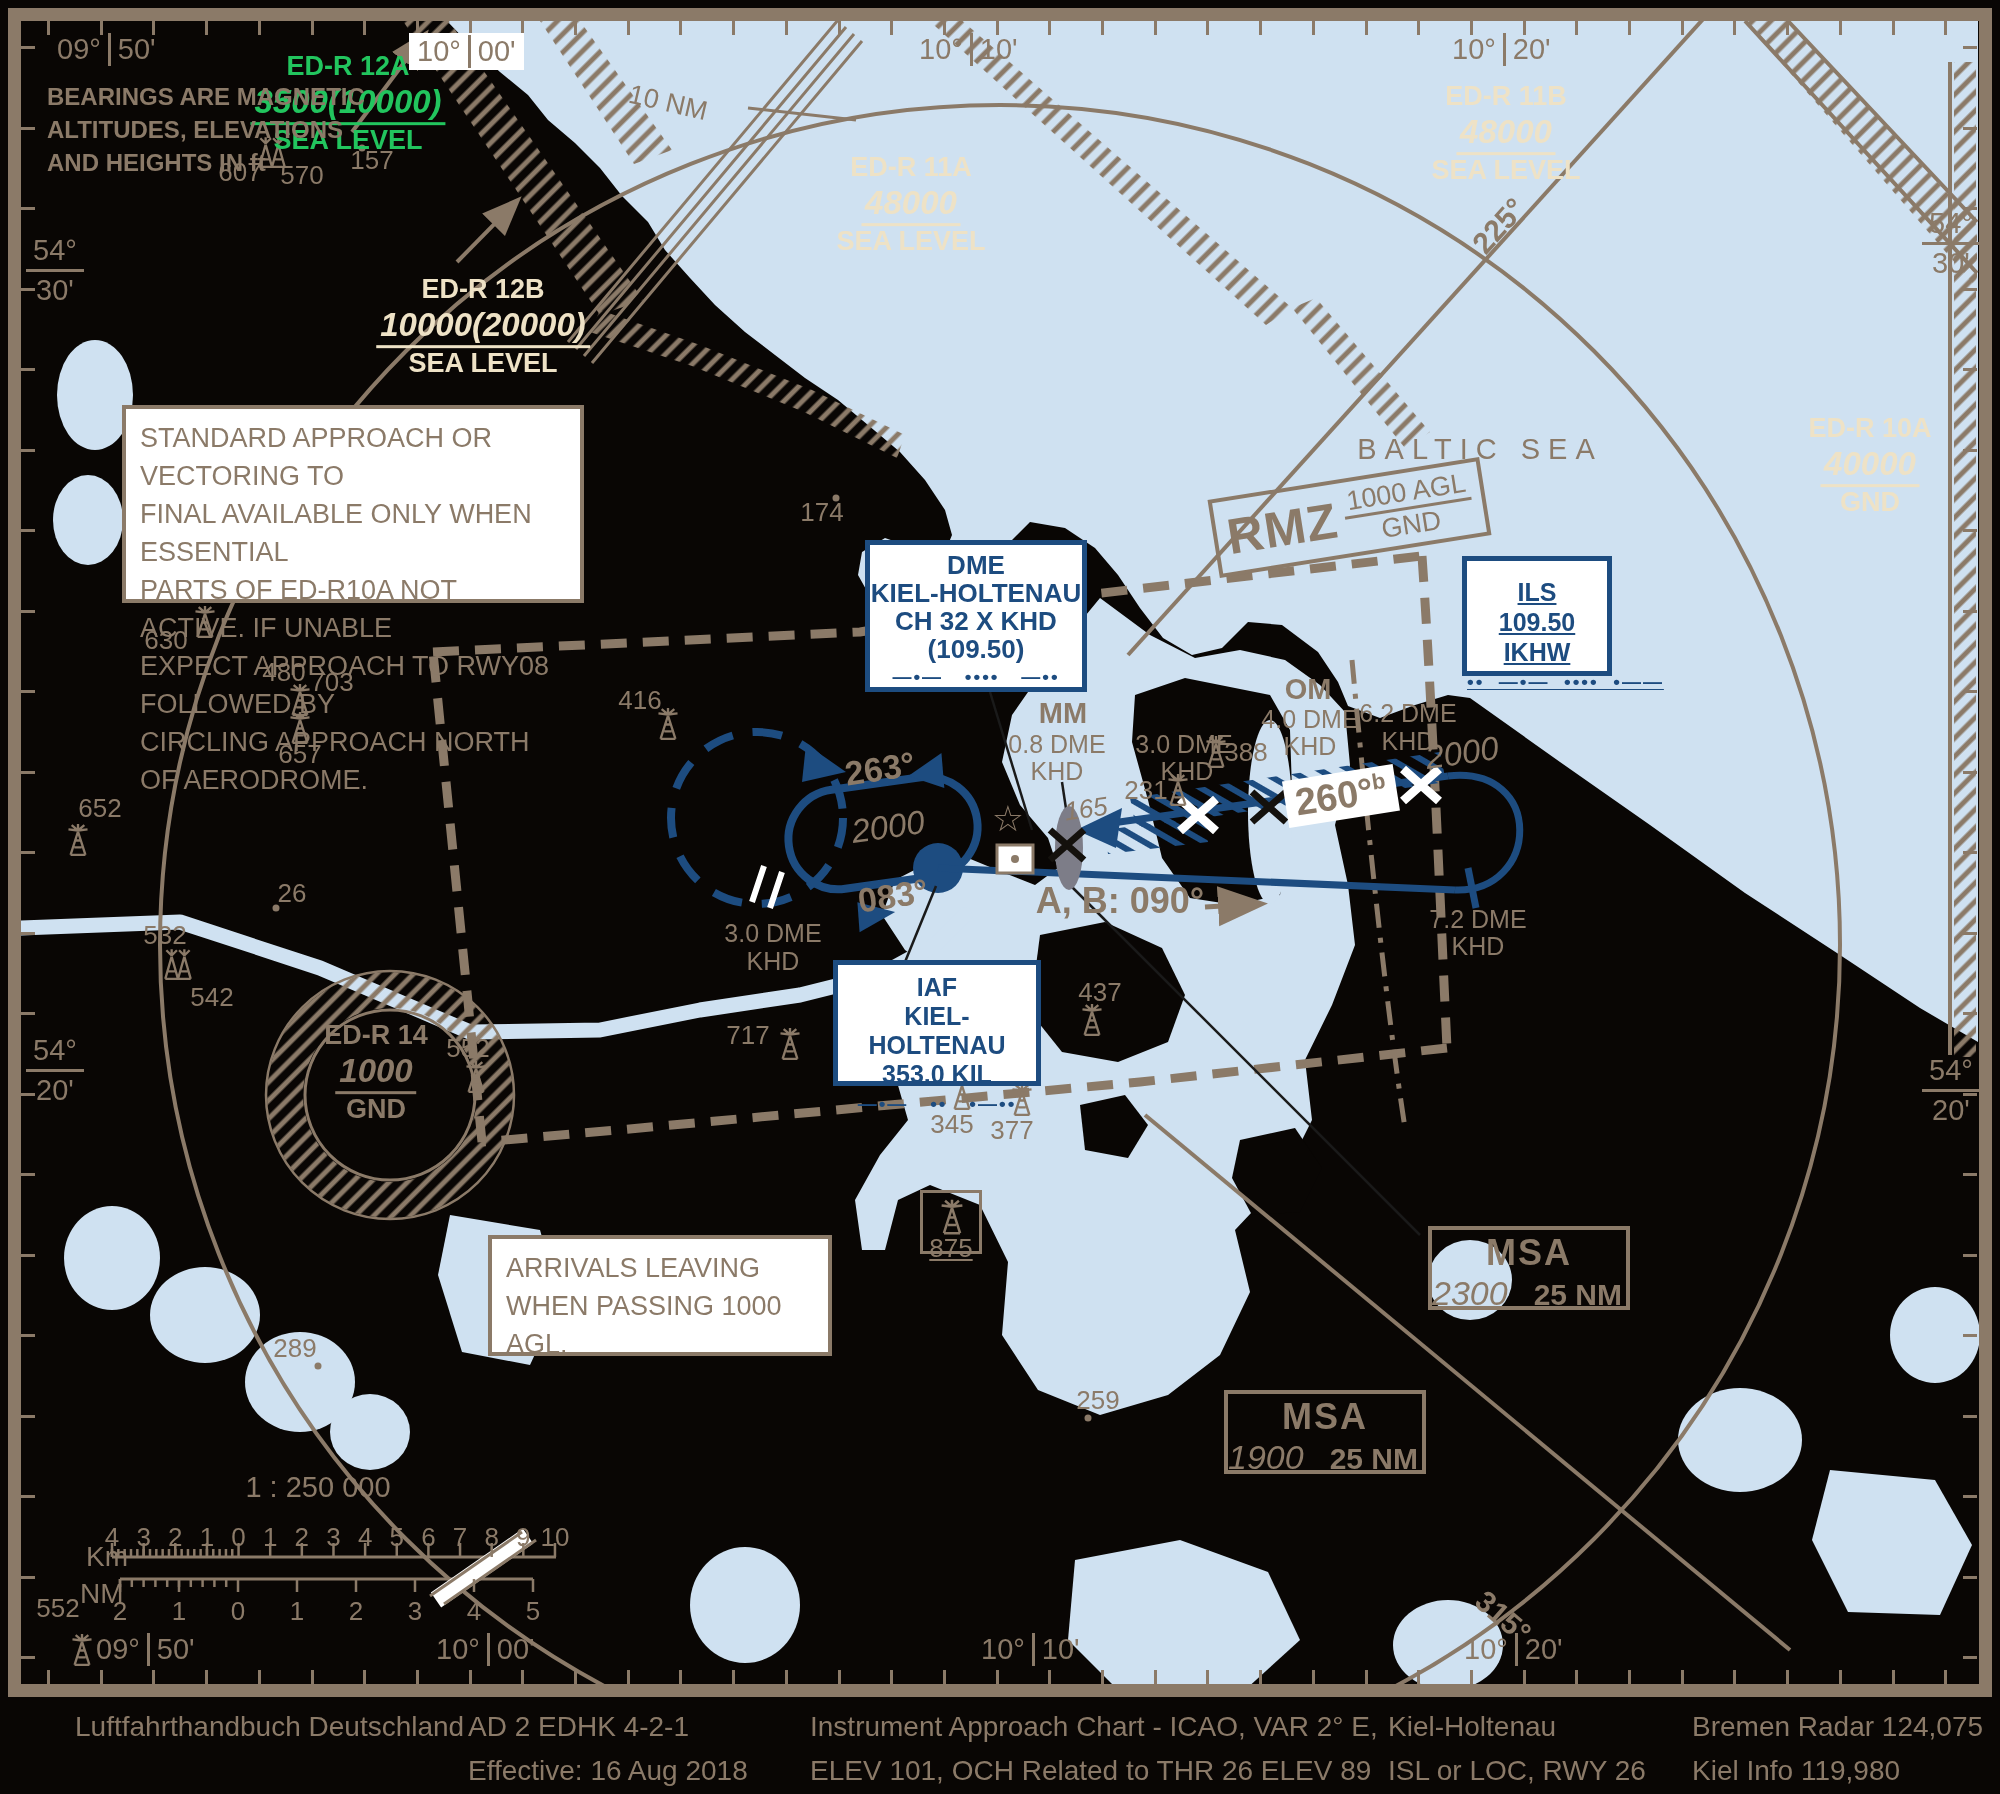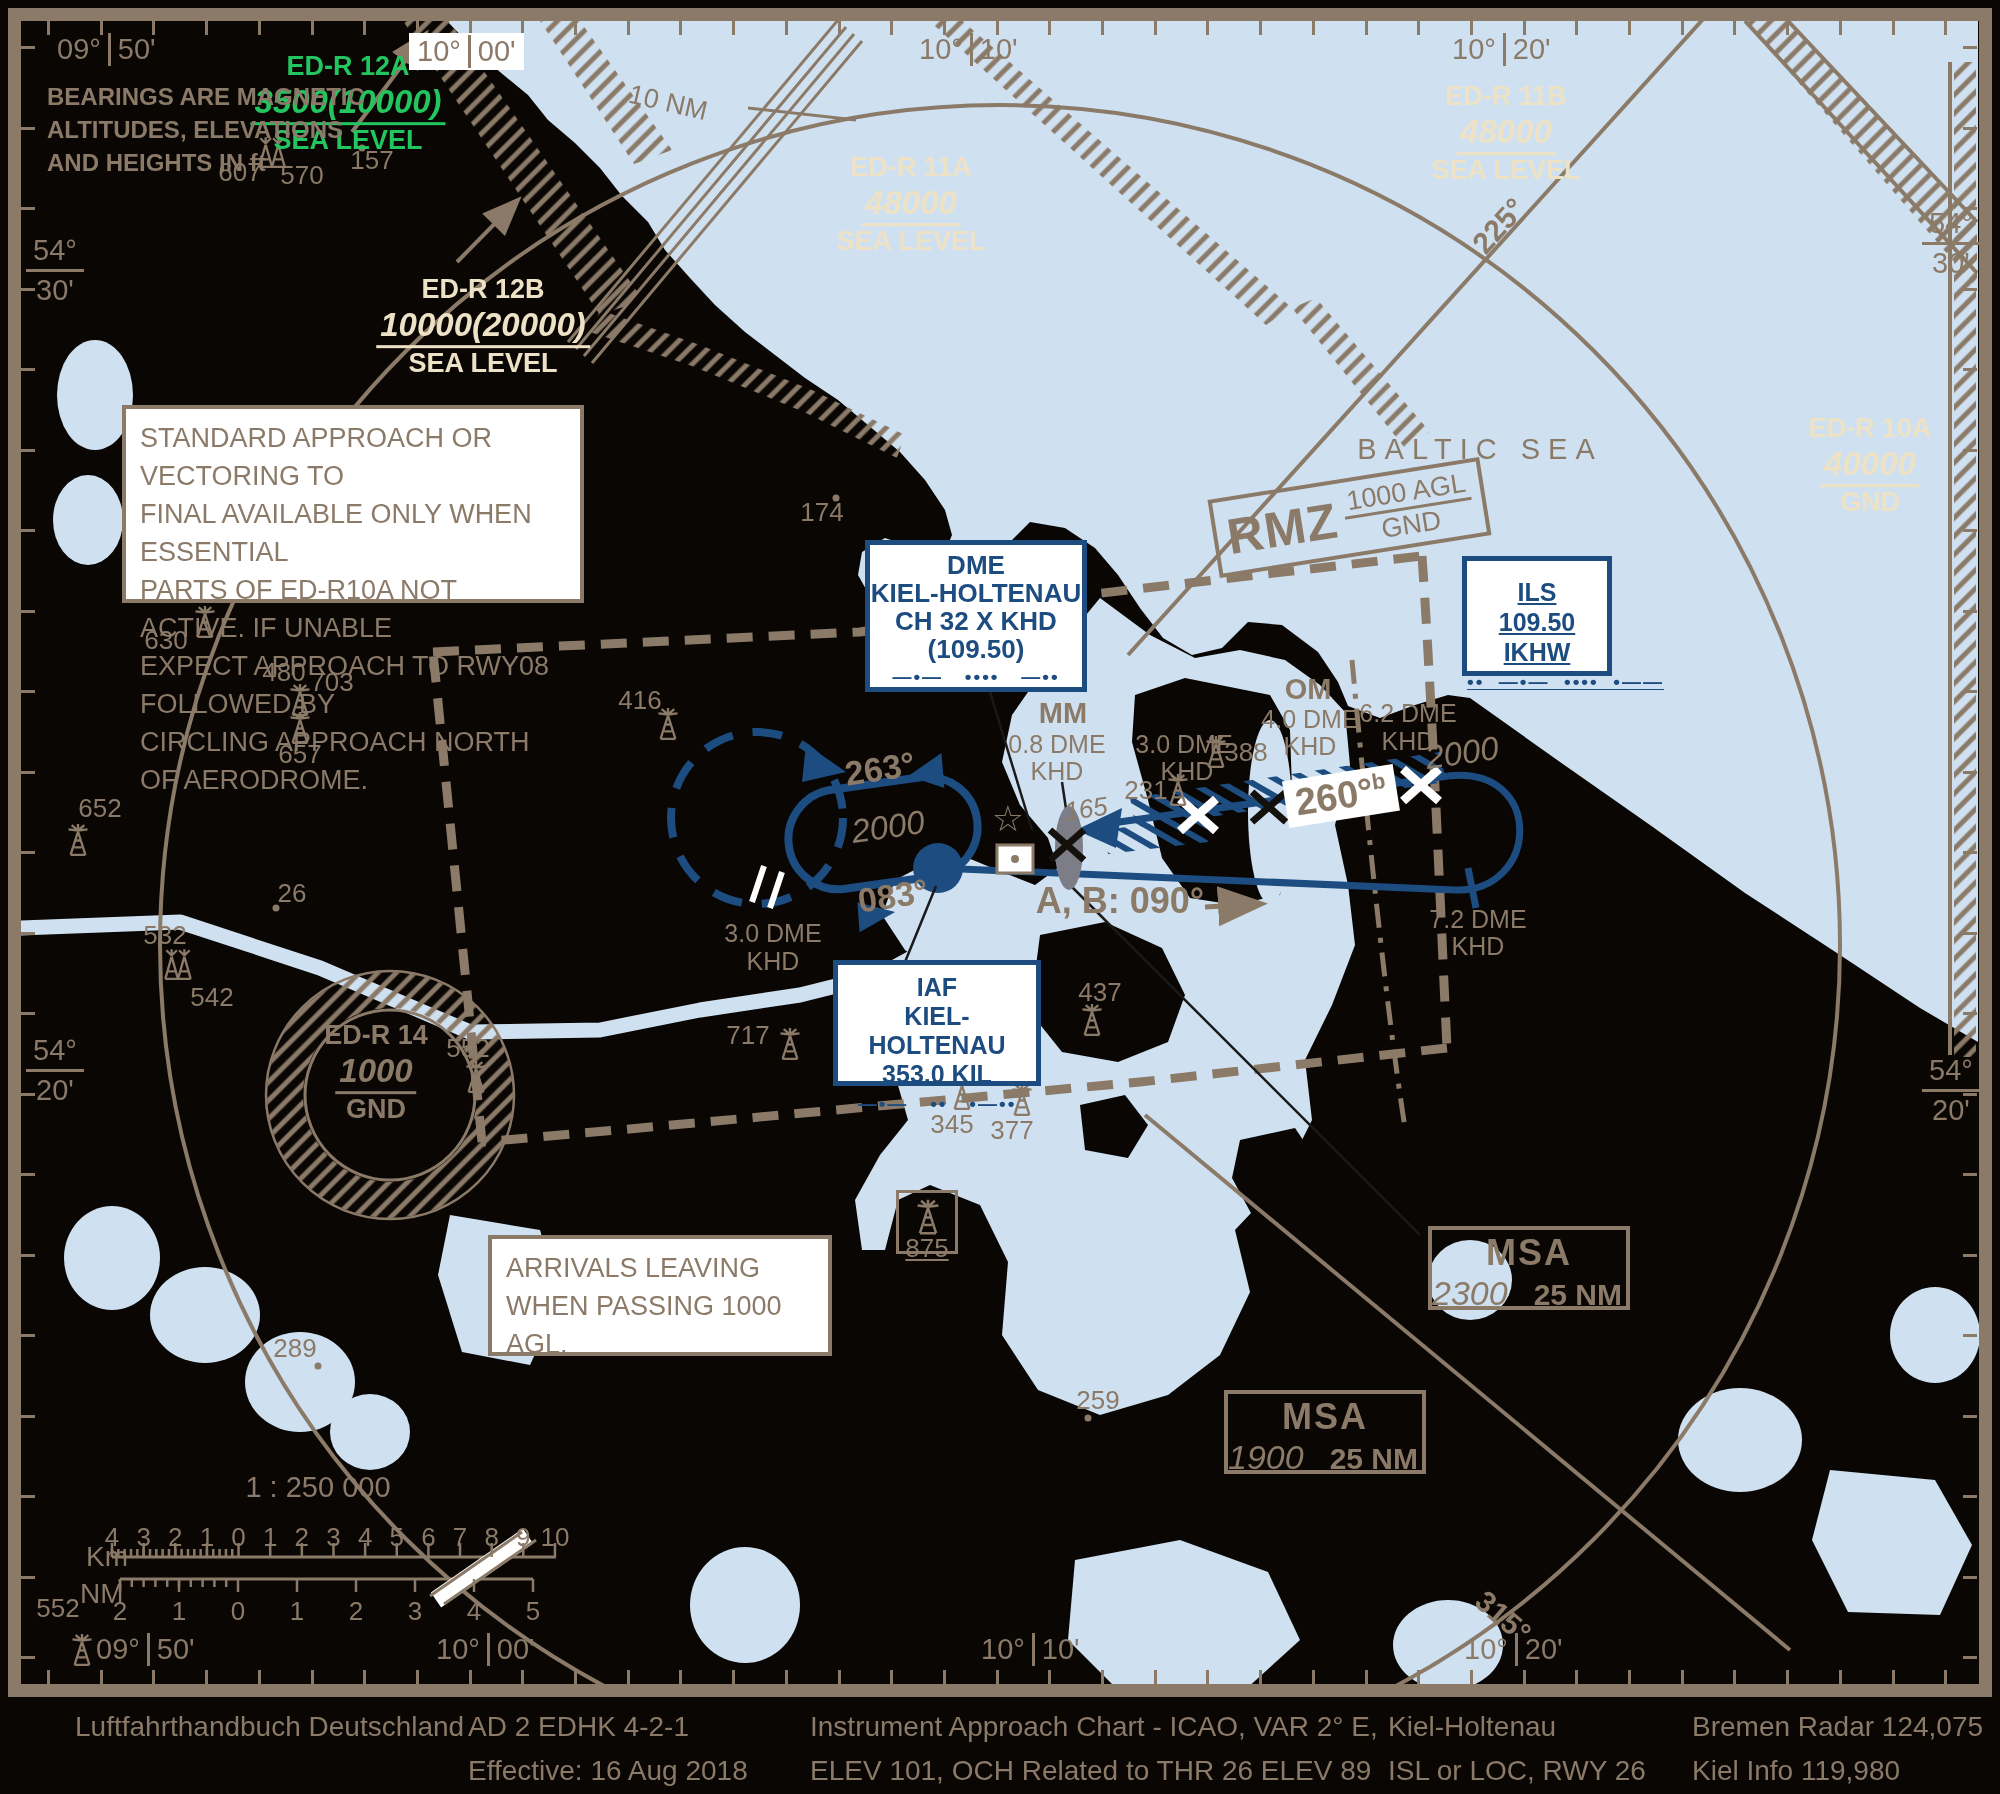--- a/index.html
+++ b/index.html
@@ -575,21 +575,21 @@
       <div class="lbl obsval" style="left: 1246px; top: 752px;">388</div>
       <div class="lbl obsval" style="left: 1146px; top: 790px;">231</div>
       <div class="lbl obsval" style="left: 1100px; top: 992px;">437</div>
       <div class="lbl obsval" style="left: 748px; top: 1035px;">717</div>
       <div class="lbl obsval" style="left: 952px; top: 1124px;">345</div>
       <div class="lbl obsval" style="left: 1012px; top: 1130px;">377</div>
       <div class="lbl obsval" style="left: 295px; top: 1348px;">289</div>
       <div class="lbl obsval" style="left: 1098px; top: 1400px;">259</div>
       <div class="lbl obsval" style="left: 468px; top: 1048px;">552</div>
       <div class="lbl obsval" style="left: 58px; top: 1608px;">552</div>
-      <div class="ob-box" style="left: 896px; top: 1190px; width: 62px; height: 64px; text-decoration: underline;">
+      <div class="ob-box" style="left: 920px; top: 1190px; width: 62px; height: 64px; text-decoration: underline;">
         <svg width="30" height="40" style="position: absolute; left: 14px; top: 4px;">
           <use href="#m1" width="30" height="40"></use>
         </svg>
         <div class="v">875</div>
       </div>
       <div class="scnum" style="left: 112px; top: 1522px;">4</div>
       <div class="scnum" style="left: 143.64px; top: 1522px;">3</div>
       <div class="scnum" style="left: 175.28px; top: 1522px;">2</div>
       <div class="scnum" style="left: 206.92px; top: 1522px;">1</div>
       <div class="scnum" style="left: 238.56px; top: 1522px;">0</div>

